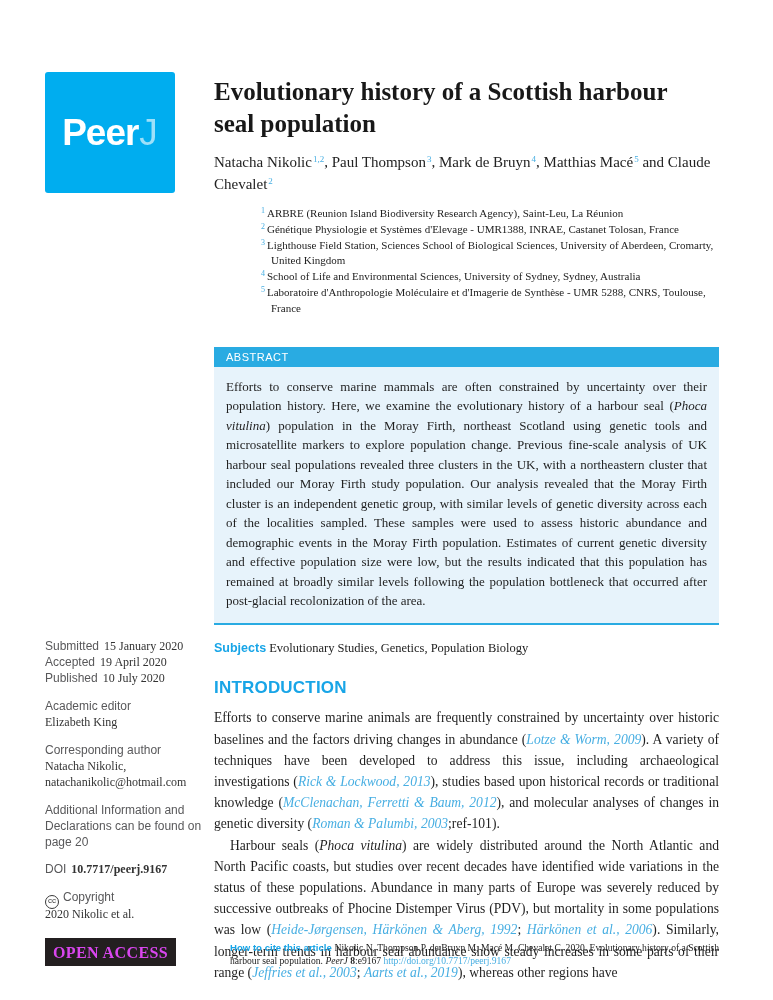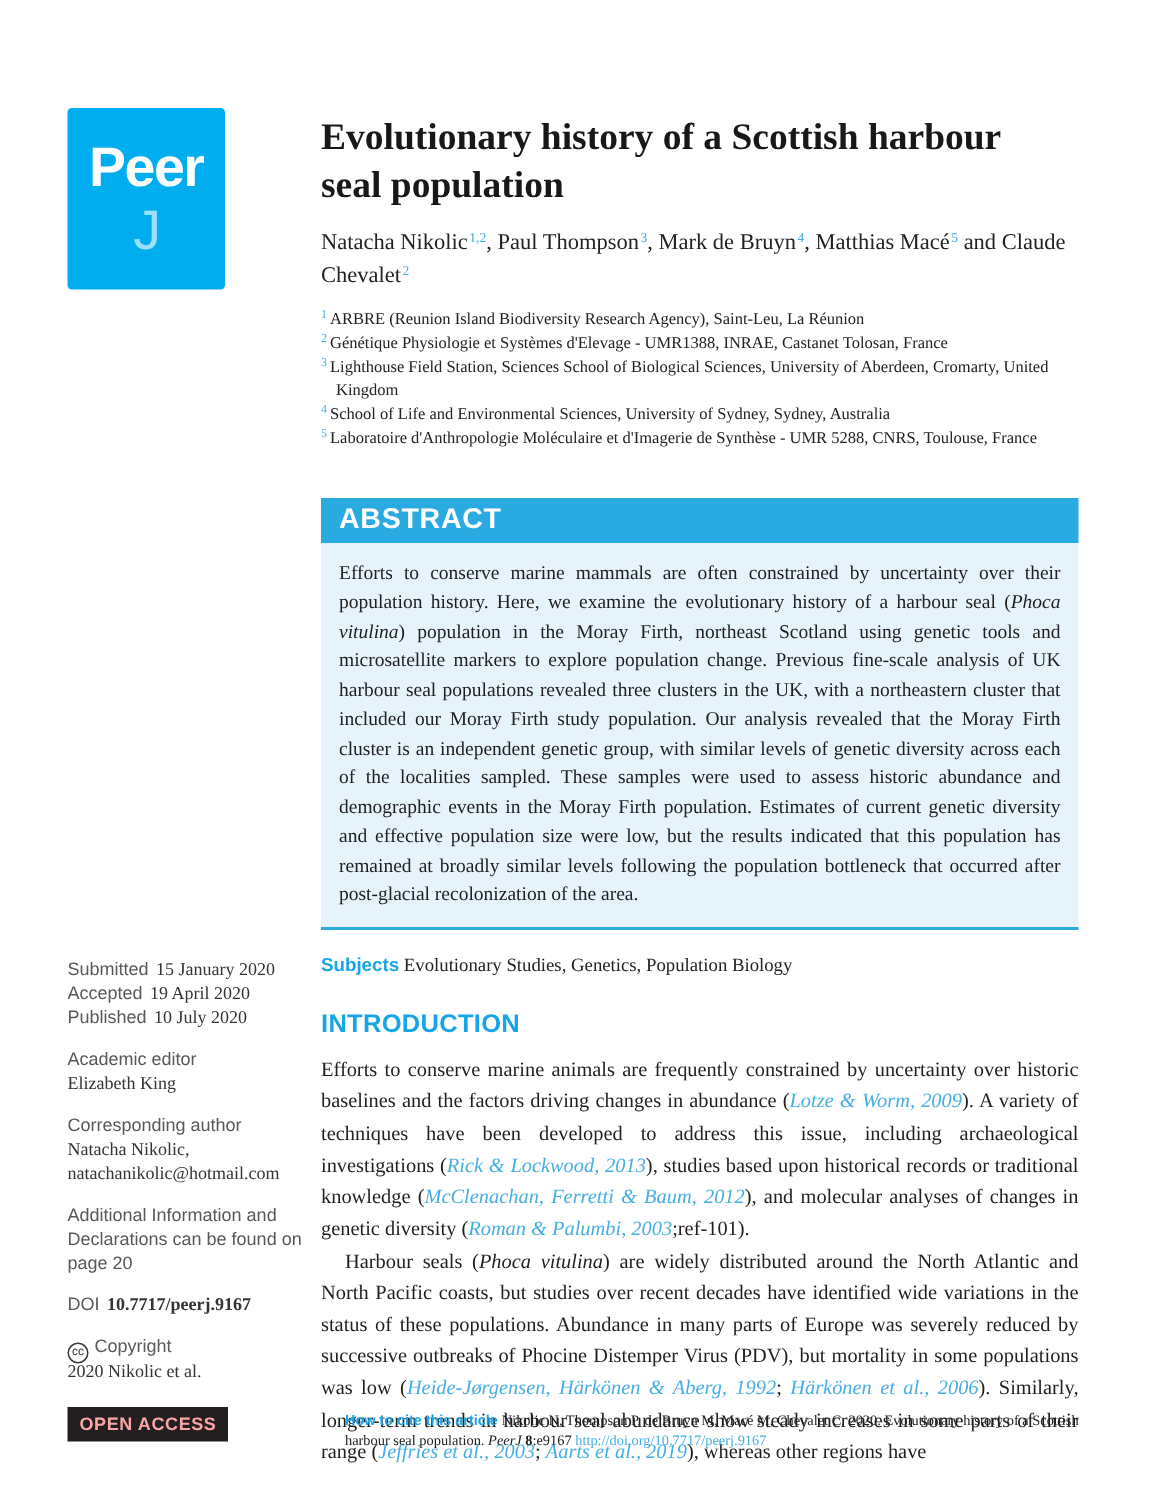--- a/index.html
+++ b/index.html
@@ -9,37 +9,37 @@
     --absbar:#29ABE2;
     --absbg:#E7F3FB;
     --ink:#1f1f1f;
     --gray:#58585a;
   }
   *{margin:0;padding:0;box-sizing:border-box;}
   html,body{width:773px;height:1000px;background:#ffffff;overflow:hidden;}
   body{font-family:"Liberation Serif", serif;color:var(--ink);position:relative;}
 
   
-  .logo{position:absolute;left:45px;top:72px;width:105px;height:121px;background:var(--brand);
+  .logo{position:absolute;left:45px;top:72px;width:130px;height:121px;background:var(--brand);
         border-radius:3px;display:flex;align-items:center;justify-content:center;
-        font-family:"Liberation Sans", sans-serif;flex-direction:column;}
+        font-family:"Liberation Sans", sans-serif;}
   .logo .peer{color:#ffffff;font-weight:bold;font-size:37px;letter-spacing:-1px;}
   .logo .jay{color:rgba(255,255,255,0.62);font-weight:300;font-size:37px;margin-left:1px;}
 
   
   .main{position:absolute;left:214px;top:76px;width:505px;}
   h1.title{font-size:25px;line-height:1.26;font-weight:bold;color:#181818;width:480px;}
   .authors{margin-top:13px;font-size:15px;line-height:1.45;color:#222;}
-  .affiliations{margin-top:10px;}
+  .affiliations{margin-top:10px;margin-left:47px;}
   .aff{font-size:11px;line-height:1.38;padding-left:10px;text-indent:-10px;color:#222;margin-top:1px;}
   .aff .sup-n{color:var(--link);font-size:8px;position:relative;top:-4px;margin-right:2px;}
 
   .abstract-box{margin-top:23px;border-bottom:2px solid var(--absbar);}
   .abstract-bar{background:var(--absbar);color:#fff;font-family:"Liberation Sans", sans-serif;
-                font-weight:bold;font-size:19px;padding:4px 12px 4px 12px;letter-spacing:0.5px;margin-top:31px;}
+                font-weight:normal;font-size:11px;padding:4px 12px 4px 12px;letter-spacing:0.5px;margin-top:31px;}
   .abstract-body{background:var(--absbg);padding:10px 12px 12px 12px;font-size:13px;
                  line-height:1.5;text-align:justify;}
 
   .meta-lines{margin-top:14px;font-size:12.5px;line-height:1.5;}
   .meta-label{font-family:"Liberation Sans", sans-serif;font-weight:bold;color:var(--heading);}
   .meta-value{color:#222;}
 
   h2.section{margin-top:21px;font-family:"Liberation Sans", sans-serif;font-weight:bold;
              font-size:17px;color:var(--heading);letter-spacing:0.2px;}
   .para{margin-top:9px;font-size:13.6px;line-height:1.56;text-align:justify;}
@@ -55,22 +55,22 @@
   
   .sidebar{position:absolute;left:45px;top:611px;width:180px;font-size:12px;line-height:1.33;margin-top:28px;}
   .sb-label{font-family:"Liberation Sans", sans-serif;color:var(--gray);}
   .sb-value{font-family:"Liberation Serif", serif;color:#333;}
   .sb-row{display:flex;gap:5px;}
   .sb-group{margin-bottom:12px;}
   .sb-bold{font-weight:bold;}
   .cc-circle{display:inline-flex;align-items:center;justify-content:center;width:14px;height:14px;
              border:1.3px solid #3a3a3a;border-radius:50%;font-family:"Liberation Sans", sans-serif;
              font-size:8px;font-weight:normal;color:#3a3a3a;margin-right:4px;position:relative;top:2px;}
-  .oa-badge{display:inline-block;background:#231f20;color:#fca5a5;font-family:Liberation Sans, sans-serif;
-            font-weight:bold;font-size:12px;padding:4px 8px 3px 8px;letter-spacing:0.4px;margin-top:3px;}
+  .oa-badge{display:inline-block;background:#231f20;color:#d946ef;font-family:Liberation Serif, serif;
+            font-weight:bold;font-size:16px;padding:4px 8px 3px 8px;letter-spacing:0.4px;margin-top:3px;}
 
   
   .footer{position:absolute;left:230px;top:941px;width:505px;font-size:9.6px;line-height:1.4;color:#222;}
   .footer .cite-label{font-family:"Liberation Sans", sans-serif;font-weight:bold;color:var(--heading);}
 </style>
 </head>
 <body>
 
 <div class="logo">
   <span class="peer">Peer</span>

